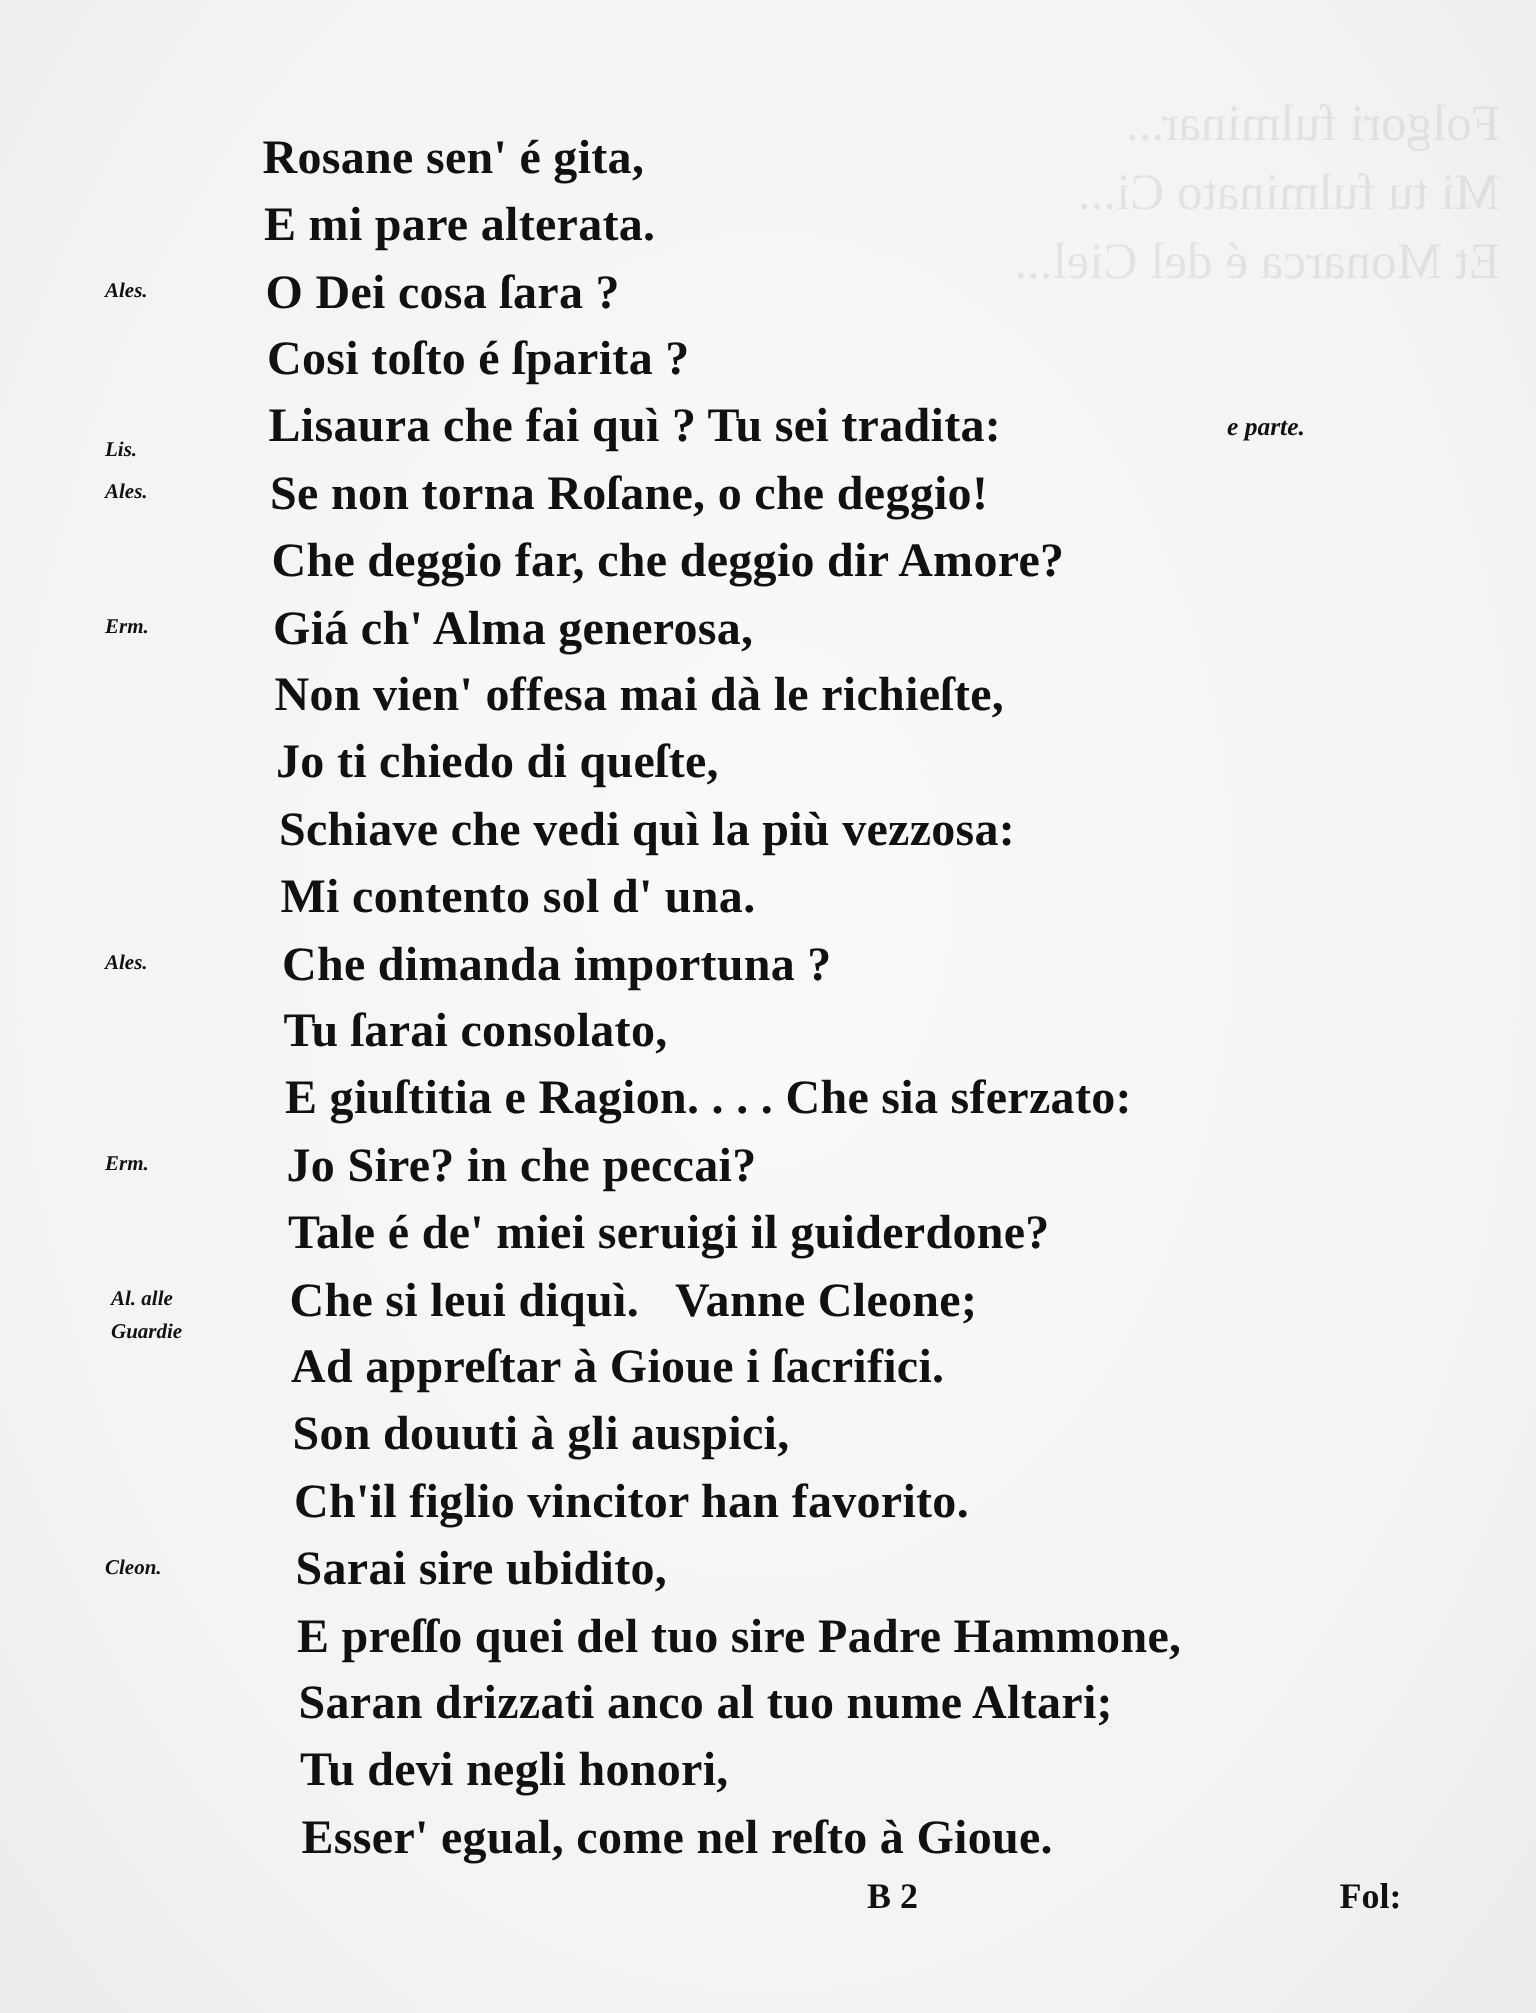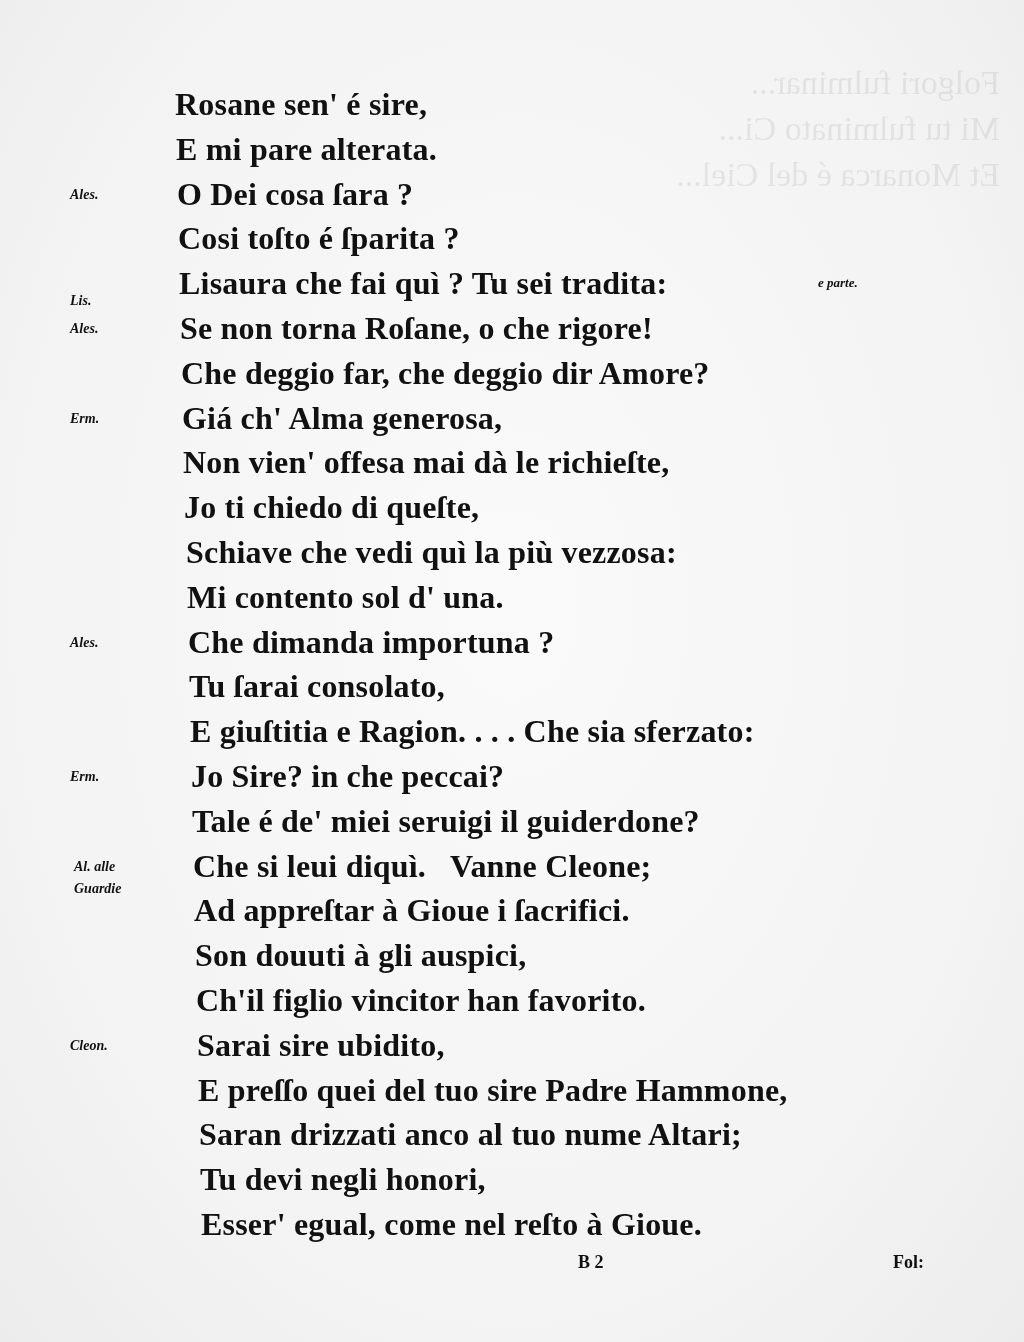--- a/index.html
+++ b/index.html
@@ -34,50 +34,50 @@
   .speaker {
     position: absolute;
     font-size: 14px;
     line-height: 22px;
     font-style: italic;
     font-weight: bold;
     white-space: pre;
   }
   .stage {
     position: absolute;
-    font-size: 13px;
+    font-size: 17px;
     font-style: italic;
     font-weight: bold;
     white-space: pre;
   }
   .footer {
     position: absolute;
-    font-size: 18px;
+    font-size: 24px;
     font-weight: bold;
     white-space: pre;
   }
 </style>
 </head>
 <body>
 
 <div class="page">
   <div class="ghost">Folgori fulminar...
 Mi tu fulminato Ci...
 Et Monarca é del Ciel...</div>
 
   <div id="lines">
-      <div class="line" style="left: 175px; top: 84px;">Rosane sen' é sire,</div>
+      <div class="line" style="left: 175px; top: 84px;">Rosane sen' é gita,</div>
       <div class="line" style="left: 176px; top: 128.8px;">E mi pare alterata.</div>
       <div class="line" style="left: 177px; top: 173.6px;">O Dei cosa ſara ?</div>
       <div class="speaker" style="left: 70px; top: 183.6px;">Ales.</div>
       <div class="line" style="left: 178px; top: 218.4px;">Cosi toſto é ſparita ?</div>
       <div class="line" style="left: 179px; top: 263.2px;">Lisaura che fai quì ? Tu sei tradita:</div>
       <div class="speaker" style="left: 70px; top: 273.2px; margin-top: 17px;">Lis.</div>
       <div class="stage" style="left: 818px; top: 275.2px;">e parte.</div>
-      <div class="line" style="left: 180px; top: 308px;">Se non torna Roſane, o che rigore!</div>
+      <div class="line" style="left: 180px; top: 308px;">Se non torna Roſane, o che deggio!</div>
       <div class="speaker" style="left: 70px; top: 318px;">Ales.</div>
       <div class="line" style="left: 181px; top: 352.8px;">Che deggio far, che deggio dir Amore?</div>
       <div class="line" style="left: 182px; top: 397.6px;">Giá ch' Alma generosa,</div>
       <div class="speaker" style="left: 70px; top: 407.6px;">Erm.</div>
       <div class="line" style="left: 183px; top: 442.4px;">Non vien' offesa mai dà le richieſte,</div>
       <div class="line" style="left: 184px; top: 487.2px;">Jo ti chiedo di queſte,</div>
       <div class="line" style="left: 186px; top: 532px;">Schiave che vedi quì la più vezzosa:</div>
       <div class="line" style="left: 187px; top: 576.8px;">Mi contento sol d' una.</div>
       <div class="line" style="left: 188px; top: 621.6px;">Che dimanda importuna ?</div>
       <div class="speaker" style="left: 70px; top: 631.6px;">Ales.</div>

